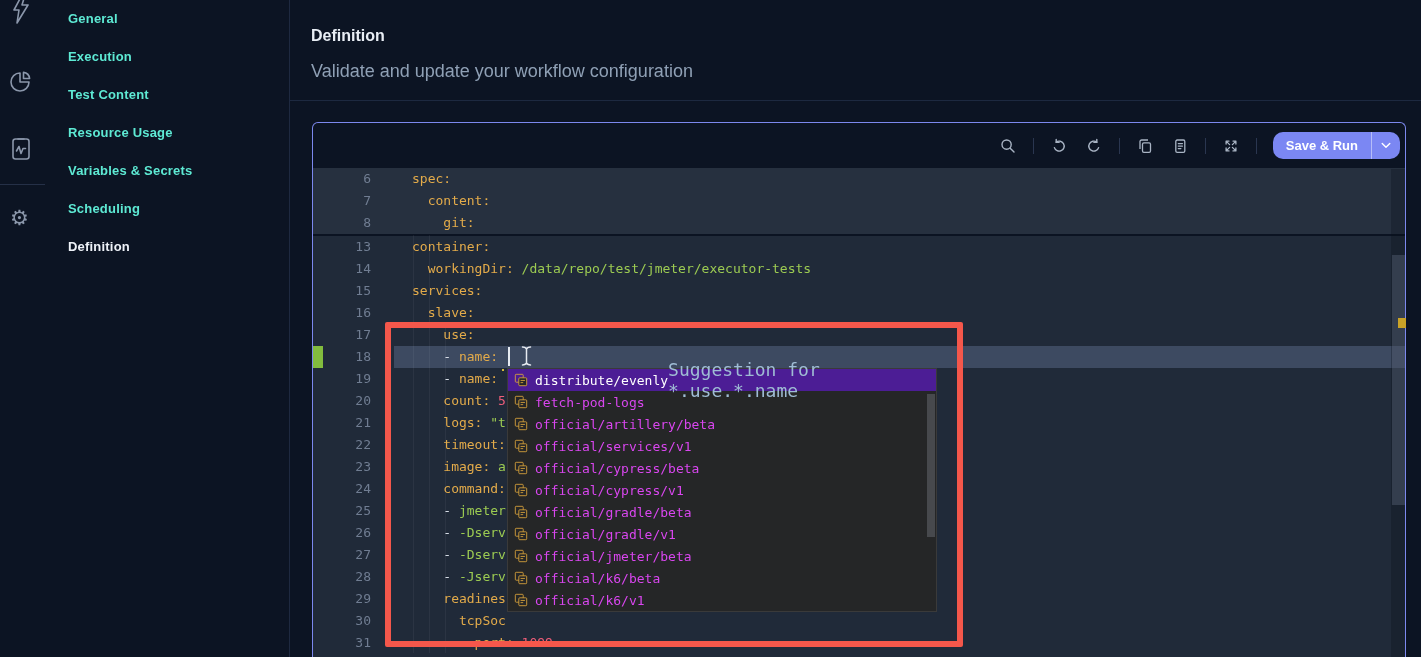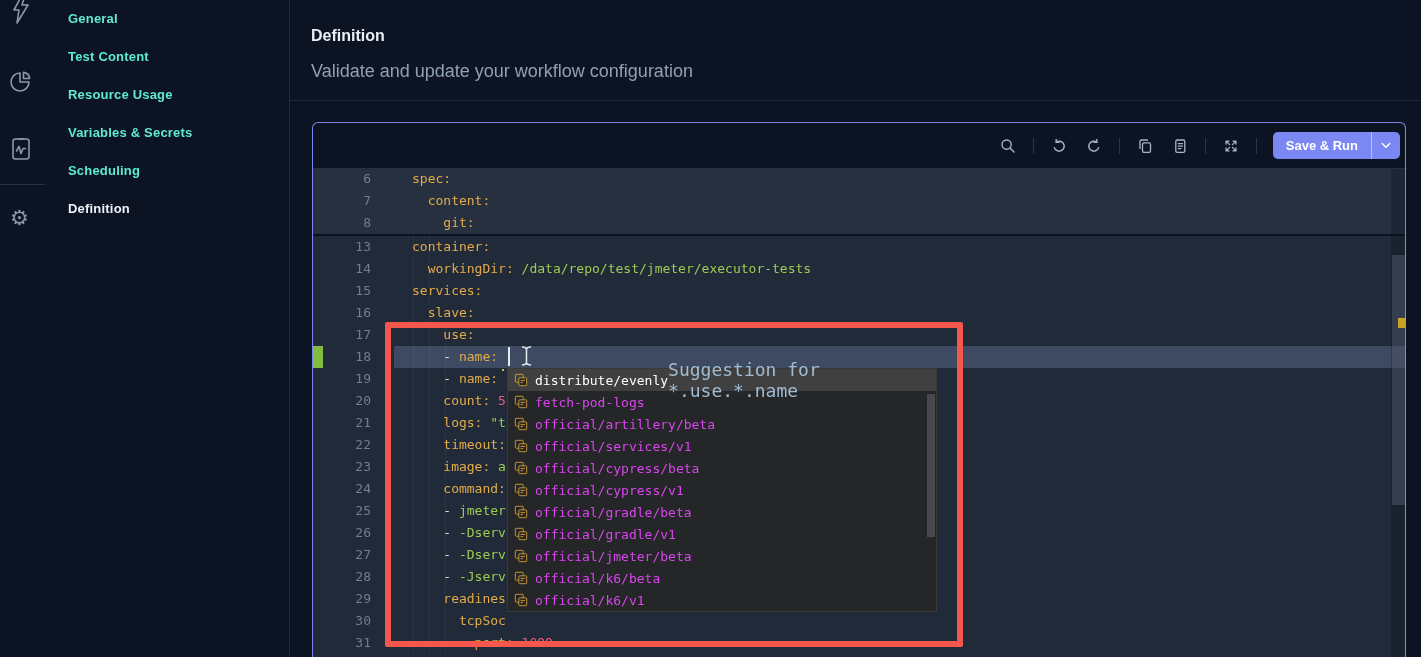--- a/index.html
+++ b/index.html
@@ -28,21 +28,21 @@
   .editor{position:absolute;left:312px;top:122px;width:1094px;height:535px;
           border:1px solid #7c88ee;border-bottom:none;border-radius:6px 6px 0 0;
           box-sizing:border-box;overflow:hidden;background:#0c1423;}
 
   
   .ed-toolbar{position:absolute;left:0;top:0;right:0;height:45px;display:flex;align-items:center;
               justify-content:flex-end;gap:9px;padding-right:5px;}
   .tb-icon{width:26px;height:26px;display:flex;align-items:center;justify-content:center;
            color:#a9b4c4;cursor:pointer;flex:none;}
   .tb-divider{width:1px;height:16px;background:#2a3650;flex:none;margin:0 3px;}
-  .save-btn{display:flex;align-items:stretch;background:#7b87f3;border-radius:5px;overflow:hidden;
+  .save-btn{display:flex;align-items:stretch;background:#7b87f3;border-radius:10px;overflow:hidden;
             margin-left:4px;cursor:pointer;flex:none;}
   .save-btn-main{padding:6px 13px;color:#ffffff;font-size:13px;font-weight:600;}
   .save-btn-caret{display:flex;align-items:center;padding:0 9px;border-left:1px solid rgba(255,255,255,.45);color:#fff;}
 
   
   .code-area{position:absolute;left:0;top:45px;right:0;bottom:0;background:#202a39;
              font-family:"DejaVu Sans Mono",monospace;font-size:13px;}
   .sticky{background:#26303f;border-bottom:2px solid #0b1322;}
   .code-row{display:flex;height:22px;line-height:22px;white-space:pre;}
   .code-row.current .code-text{background:#3d4a61;}
@@ -68,21 +68,21 @@
             border-bottom:2px dotted #d7ba3a;}
 
   
   .ibeam{position:absolute;left:520px;top:345px;z-index:60;}
 
   
   .suggest{position:absolute;left:507px;top:368px;width:430px;z-index:20;background:#252627;
            border:1px solid #3a3a3a;box-sizing:border-box;
            font-family:"DejaVu Sans Mono",monospace;font-size:13px;}
   .suggest-item{display:flex;align-items:center;height:22px;padding:0 12px 0 6px;color:#d946ef;cursor:pointer;}
-  .suggest-item.selected{background:#404040;color:#ffffff;}
+  .suggest-item.selected{background:#4c1d95;color:#ffffff;}
   .suggest-icon{flex:none;width:14px;height:14px;margin-right:7px;display:flex;align-items:center;}
   .suggest-label{flex:none;}
   .suggest-hint{margin-left:auto;color:#9fbcd4;font-size:18px;}
   .suggest-scroll-thumb{position:absolute;right:1px;top:25px;width:8px;height:143px;background:#47494d;}
 
   
   .annotation{position:absolute;left:385px;top:322px;width:578px;height:325px;box-sizing:border-box;
               border:6px solid #f4574b;border-radius:2px;z-index:50;}
 
   svg{display:block;}
@@ -110,20 +110,21 @@
         <path d="M9 4 h6"></path>
         <path d="M7.5 16 l2.5-4.5 2 7 2-5 H16.5"></path>
       </svg>
     </span>
     <div class="rail-divider"></div>
     <span class="rail-icon gear-glyph" style="top:208px;left:10px;">⚙</span>
   </div>
 
   <nav class="nav">
       <div class="nav-item">General</div>
+      <div class="nav-item">Execution</div>
       <div class="nav-item">Test Content</div>
       <div class="nav-item">Resource Usage</div>
       <div class="nav-item">Variables &amp; Secrets</div>
       <div class="nav-item">Scheduling</div>
       <div class="nav-item active">Definition</div>
     </nav>
   <div class="content-vborder"></div>
 
   <div class="main-header">
     <div class="page-title">Definition</div>

